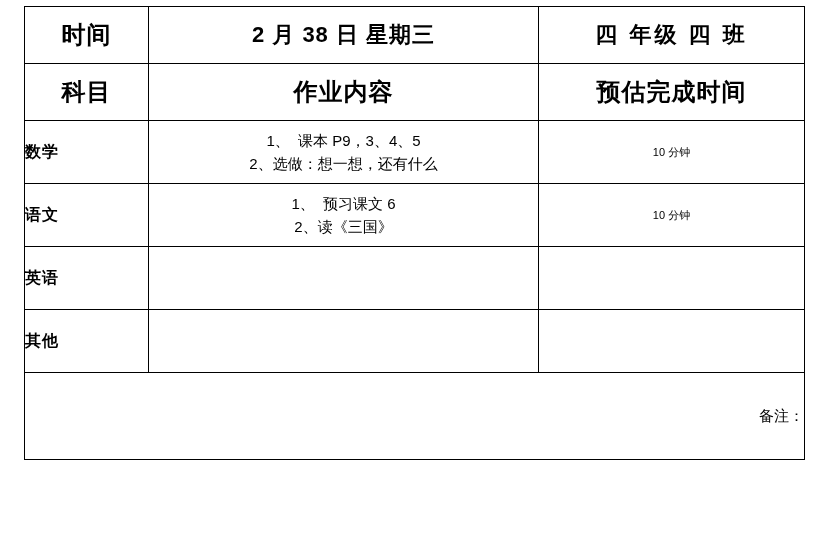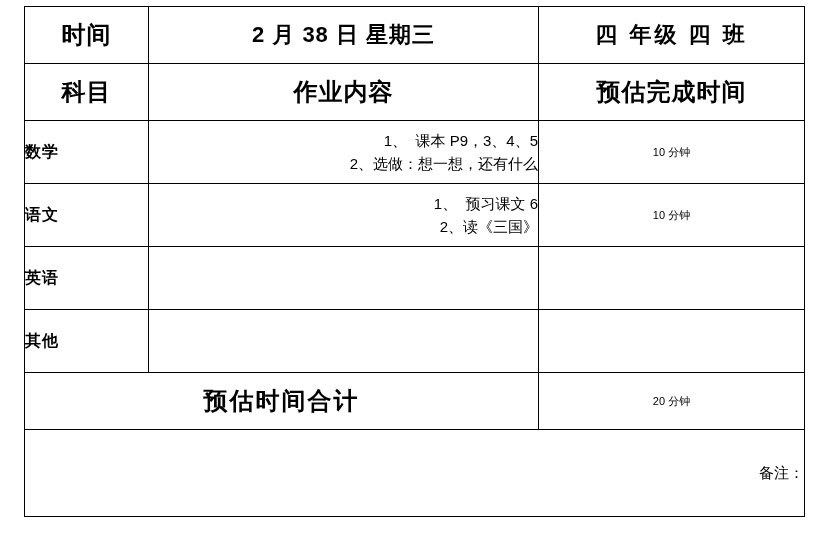--- a/index.html
+++ b/index.html
@@ -60,21 +60,21 @@
     height: 56px;
   }
   .subject-label {
     font-size: 16px;
     font-weight: bold;
     letter-spacing: 1px;
   }
   .content-cell {
     font-size: 15px;
     line-height: 1.55;
-    text-align: right;
+    text-align: center;
     padding: 8px 10px 8px 12px;
     vertical-align: middle;
   }
   .content-cell .line {
     white-space: pre;
   }
   .time-cell {
     font-size: 11px;
     text-align: center;
   }
@@ -140,24 +140,20 @@
         <td class="content-cell"></td>
         <td class="time-cell"></td>
       </tr>
 
       <tr class="row-empty">
         <td class="subject-label">其他</td>
         <td class="content-cell"></td>
         <td class="time-cell"></td>
       </tr>
 
-      <tr class="row-total">
-        <td class="total-label" colspan="2">预估时间合计</td>
-        <td class="time-cell">20 分钟</td>
-      </tr>
 
       <tr>
         <td class="remark-cell" colspan="3">
           <span>备注：</span><span></span>
         </td>
       </tr>
     </tbody>
   </table>
 </div>
 

